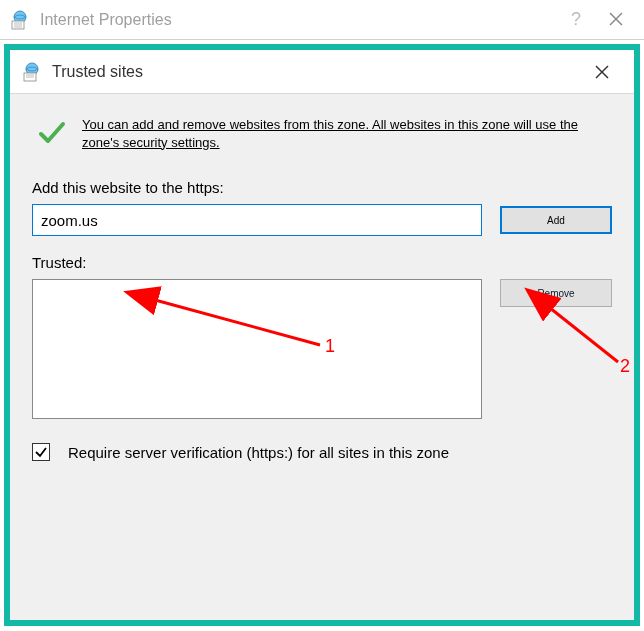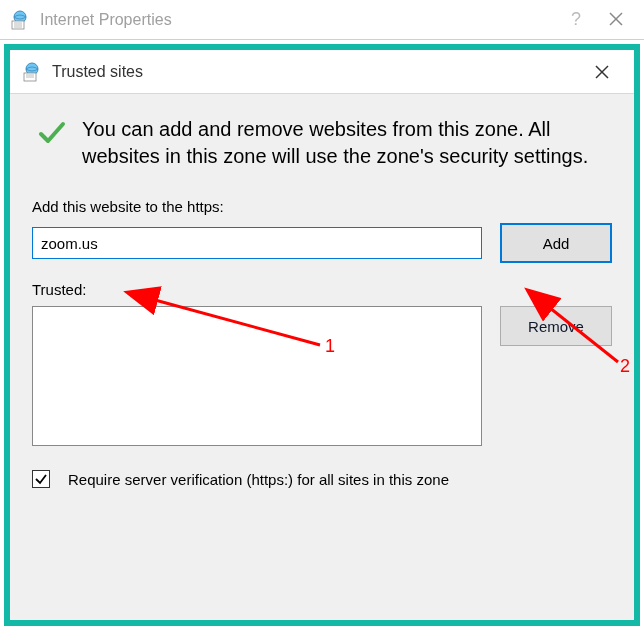--- a/index.html
+++ b/index.html
@@ -36,39 +36,39 @@
     }
     .dlg-titlebar .icon-wrap { width: 24px; height: 24px; display:flex; align-items:center; justify-content:center; margin-right: 8px;}
     .dlg-titlebar .title { font-size: 16px; color: #333; flex: 1; }
     .dlg-titlebar .close-x { width: 44px; height: 44px; display:flex; align-items:center; justify-content:center; cursor:pointer; }
     .dlg-titlebar .close-x svg { stroke: #333; }
 
     .dlg-body { padding: 22px; font-size: 15px; color: #000; position: relative; }
 
     .info-row { display: flex; align-items: flex-start; margin-bottom: 28px; }
     .checkmark { width: 40px; flex-shrink:0; display:flex; justify-content:center; padding-top: 2px;}
-    .info-text { flex: 1; font-size: 20px; line-height: 1.35; padding-left: 10px; padding-right: 10px;}
+    .info-text { flex: 1; font-size: 13px; line-height: 1.35; padding-left: 10px; padding-right: 10px; text-decoration: underline;}
 
     .field-label { font-size: 15px; margin-bottom: 8px; display:block; }
 
     .add-row { display: flex; align-items:center; gap: 18px; margin-bottom: 18px;}
     .add-input {
       flex: 1;
       height: 32px;
       padding: 4px 8px;
       font-size: 15px;
       border: 1px solid #0078d7;
       outline: none;
       background: #fff;
     }
     .btn {
-      width: 112px; height: 40px;
+      width: 112px; height: 28px;
       background: #e1e1e1;
       border: 1px solid #adadad;
-      font-size: 15px;
+      font-size: 10px;
       cursor: pointer;
     }
     .btn.primary { border: 2px solid #0078d7; }
     .btn:disabled { color: #0f172a; cursor: default; }
     .btn.close-btn { width: 112px; }
 
     .list-row { display: flex; gap: 18px; align-items: flex-start; }
     .list-box {
       flex:1; height: 140px;
       background: #fff;

